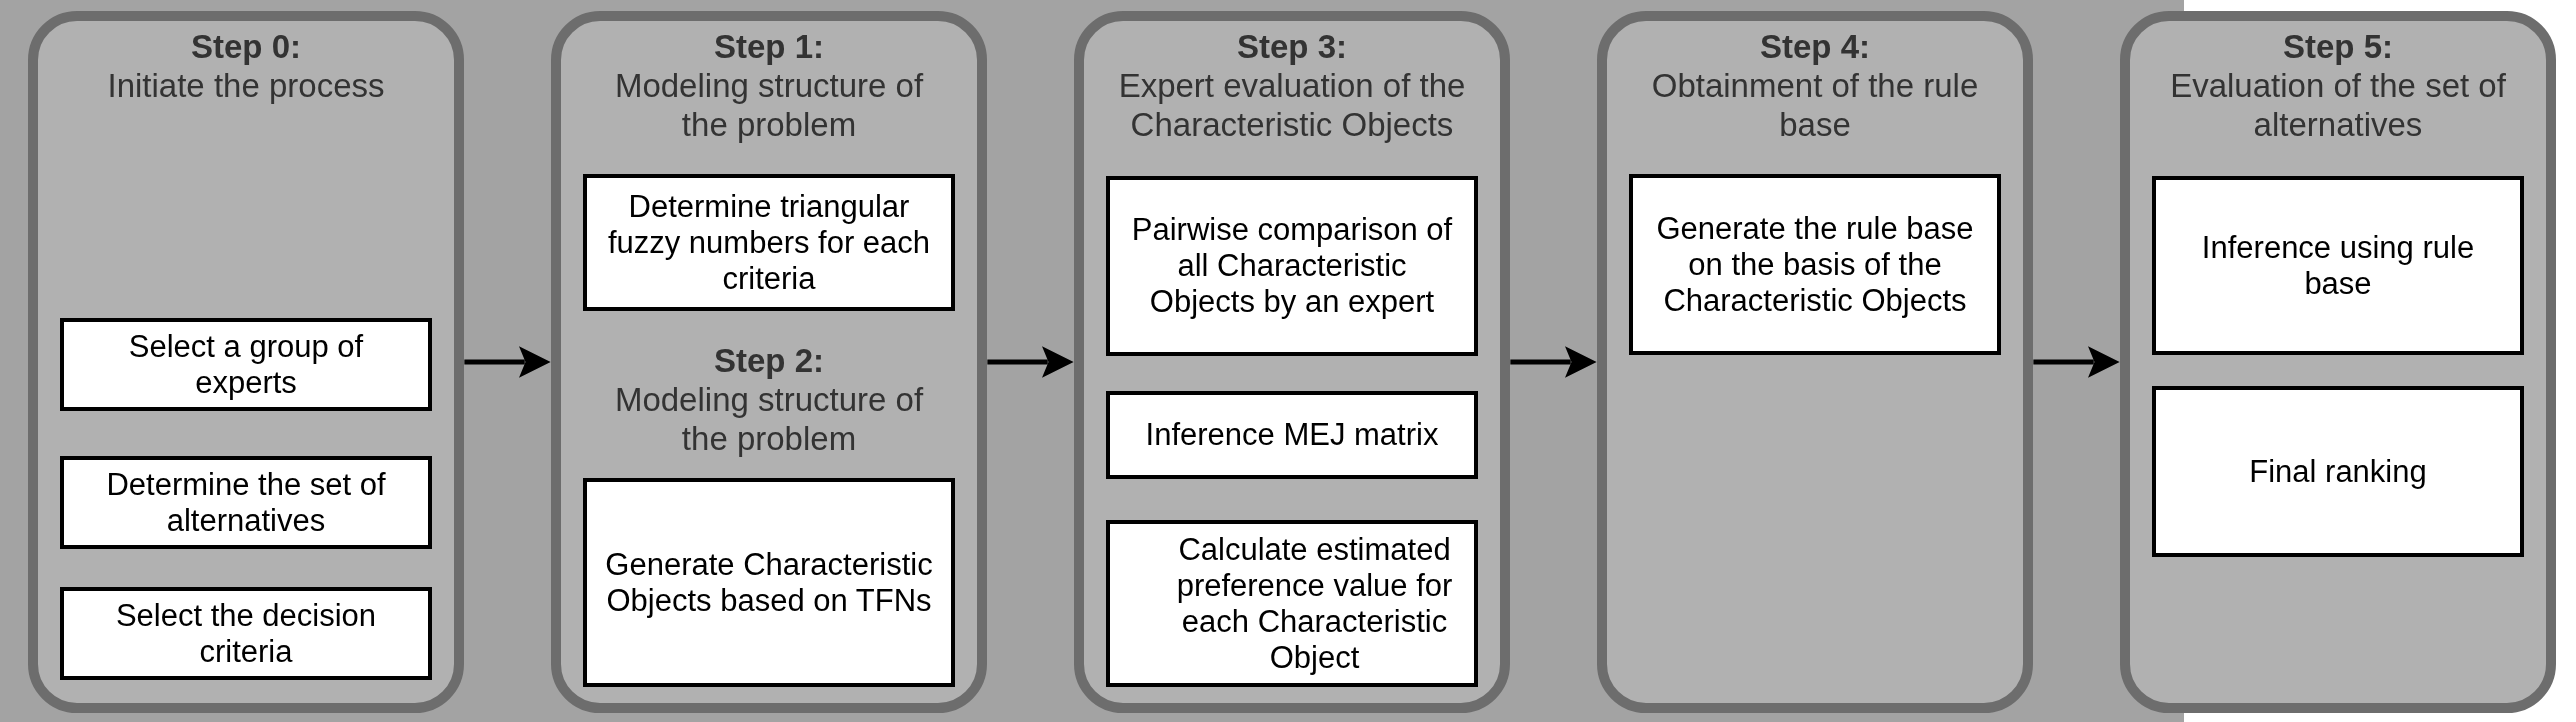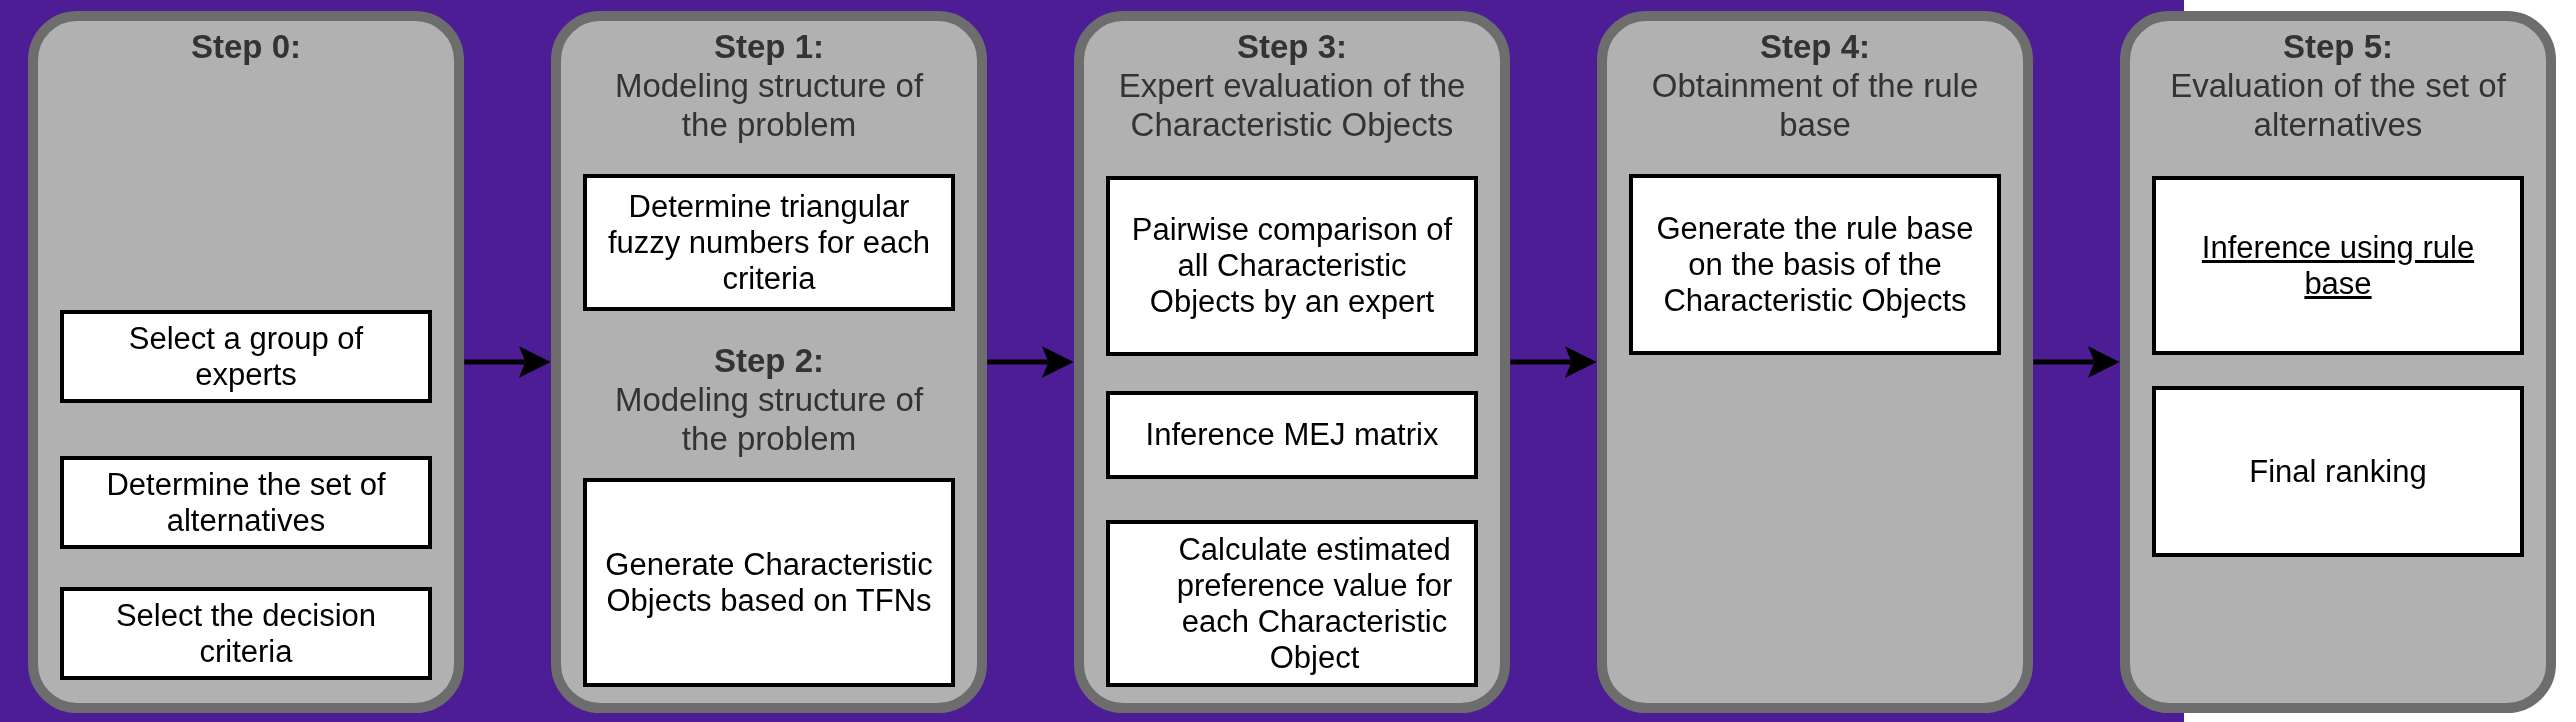--- a/index.html
+++ b/index.html
@@ -3,21 +3,21 @@
 <meta charset="utf-8">
 <style>
   html,body{margin:0;padding:0;background:#ffffff;}
   body{font-family:"Liberation Sans","DejaVu Sans",sans-serif;}
   .diagram{
     position:relative;
     width:2184px;height:723px;
     box-sizing:border-box;
     display:flex;
     padding:11px 19.5px 10px 28px;
-    background:#4c1d95;
+    background:#a3a3a3;
   }
   .panel{
     position:relative;
     flex:0 0 436px;
     height:702px;
     box-sizing:border-box;
     background:var(--panel-fill,#b1b1b1);
     border:10px solid var(--panel-border,#6d6d6d);
     border-radius:49px;
   }
@@ -35,47 +35,48 @@
     box-sizing:border-box;
     background:var(--box-fill,#ffffff);
     border:4.3px solid var(--box-border,#000000);
     display:flex;align-items:center;justify-content:center;
     text-align:center;white-space:pre-line;
     font-size:31px;line-height:36px;
     color:var(--box-text,#000000);
   }
   
   .p0b0{top:169px;height:93px;}
-  .p0b1{top:289px;height:93px;}
+  .p0b1{top:297px;height:93px;}
   .p0b2{top:435px;height:93px;}
   .p0b3{top:566px;height:93px;}
   .p1b0{top:153px;height:137px;}
   .p1b1{top:457px;height:209px;}
   .p2b0{top:155px;height:180px;}
   .p2b1{top:370px;height:88px;}
   .p2b2{top:499px;height:167px;padding-left:45px;}
   .p3b0{top:153px;height:181px;}
-  .p4b0{top:155px;height:179px;text-decoration:underline;}
+  .p4b0{top:155px;height:179px;}
   .p4b1{top:365px;height:171px;text-align:right;}
   .connector{
     flex:0 0 87px;
     align-self:flex-start;
     margin-top:328px;
     height:46px;
   }
   .connector svg{display:block;width:87px;height:46px;}
 </style>
 </head>
 <body>
 
 <div class="diagram">
 
   <section class="panel">
     <div class="ptitle">
       <div class="step">Step 0:</div>
+      <div class="sub">Initiate the process</div>
     </div>
     <div class="wbox p0b1">Select a group of
 experts</div>
     <div class="wbox p0b2">Determine the set of
 alternatives</div>
     <div class="wbox p0b3">Select the decision
 criteria</div>
   </section>
 
   <div class="connector">

